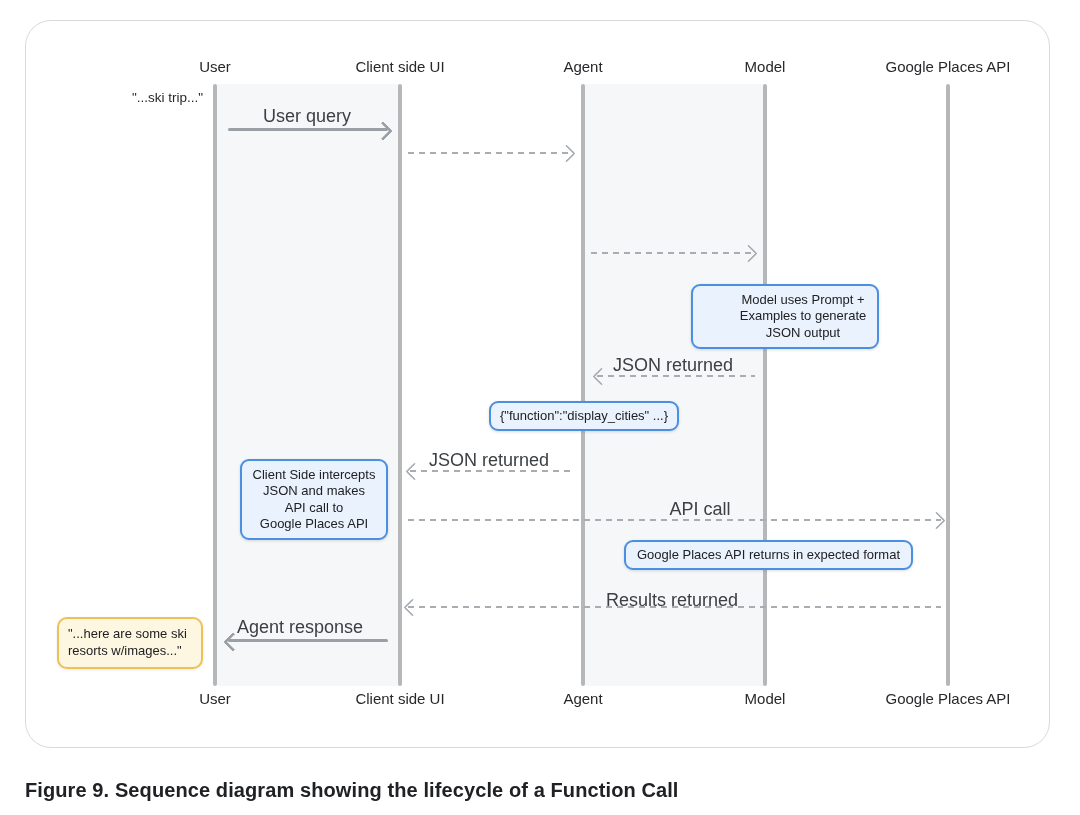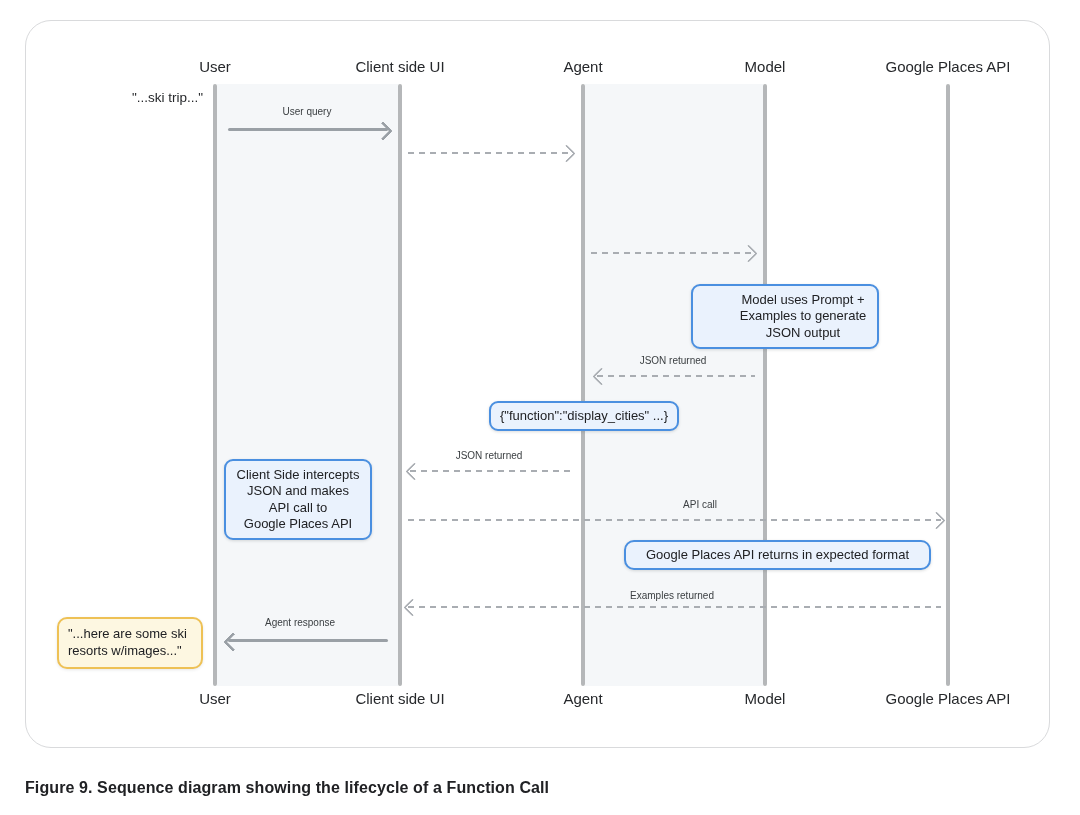--- a/index.html
+++ b/index.html
@@ -16,21 +16,21 @@
   .lifeline {
     position:absolute; top:84px; width:4px; height:602px;
     background:#b5b7b9; border-radius:3px;
   }
   .actor-label {
     position:absolute; transform:translateX(-50%);
     font-size:15px; color:#26282b; white-space:nowrap;
   }
   .msg-label {
     position:absolute; transform:translateX(-50%);
-    font-size:10px; color:#3c4043; white-space:nowrap;
+    font-size:18px; color:#3c4043; white-space:nowrap;
   }
   .line-solid {
     position:absolute; height:3px; background:#9aa0a6; border-radius:2px;
   }
   .line-dashed {
     position:absolute; height:2px;
     background:repeating-linear-gradient(90deg,#a9adb2 0 6px,transparent 6px 11px);
   }
   .arr-r::after, .arr-l::after {
     content:""; position:absolute; width:11px; height:11px;
@@ -61,21 +61,21 @@
     position:absolute; background:#fdf7e1; border:2px solid #eec155; border-radius:10px;
     padding:7px 9px; font-size:13px; line-height:1.3; color:#202124;
     text-align:left; white-space:pre-line;
     box-shadow:0 1px 3px rgba(60,64,67,.12);
   }
   .side-text {
     position:absolute; font-size:13.5px; color:#26282b; white-space:nowrap;
   }
   .caption {
     position:absolute; left:25px; top:779px;
-    font-size:16px; font-weight:bold; color:#202124; letter-spacing:.1px;
+    font-size:20px; font-weight:bold; color:#202124; letter-spacing:.1px;
   }
 </style>
 </head>
 <body>
 
 <div class="stage">
 
   <div class="card"></div>
 
   <div class="colband" style="left:217px;width:181px;"></div>
@@ -114,31 +114,31 @@
 JSON output</div>
 
   <div class="msg-label" style="left:673px;top:355px;">JSON returned</div>
   <div class="line-dashed arr-l" style="left:597px;top:375px;width:158px;"></div>
 
   <div class="note-blue" style="left:489px;top:401px;width:172px;white-space:nowrap;padding:5px 7px;">{"function":"display_cities" ...}</div>
 
   <div class="msg-label" style="left:489px;top:450px;">JSON returned</div>
   <div class="line-dashed arr-l" style="left:410px;top:470px;width:161px;"></div>
 
-  <div class="note-blue" style="left:224px;top:459px;width:128px;">Client Side intercepts
+  <div class="note-blue" style="left:240px;top:459px;width:128px;">Client Side intercepts
 JSON and makes
 API call to
 Google Places API</div>
 
   <div class="msg-label" style="left:700px;top:499px;">API call</div>
   <div class="line-dashed arr-r" style="left:408px;top:519px;width:533px;"></div>
 
-  <div class="note-blue" style="left:624px;top:540px;width:263px;white-space:nowrap;padding:5px 20px;border-radius:10px;">Google Places API returns in expected format</div>
+  <div class="note-blue" style="left:624px;top:540px;width:263px;white-space:nowrap;padding:5px 11px;">Google Places API returns in expected format</div>
 
-  <div class="msg-label" style="left:672px;top:590px;">Examples returned</div>
+  <div class="msg-label" style="left:672px;top:590px;">Results returned</div>
   <div class="line-dashed arr-l" style="left:408px;top:606px;width:533px;"></div>
 
   <div class="msg-label" style="left:300px;top:617px;">Agent response</div>
   <div class="line-solid arr-l" style="left:228px;top:639px;width:160px;"></div>
 
   <div class="note-yellow" style="left:57px;top:617px;width:124px;">"...here are some ski
 resorts w/images..."</div>
 
   <div class="caption">Figure 9. Sequence diagram showing the lifecycle of a Function Call</div>
 

